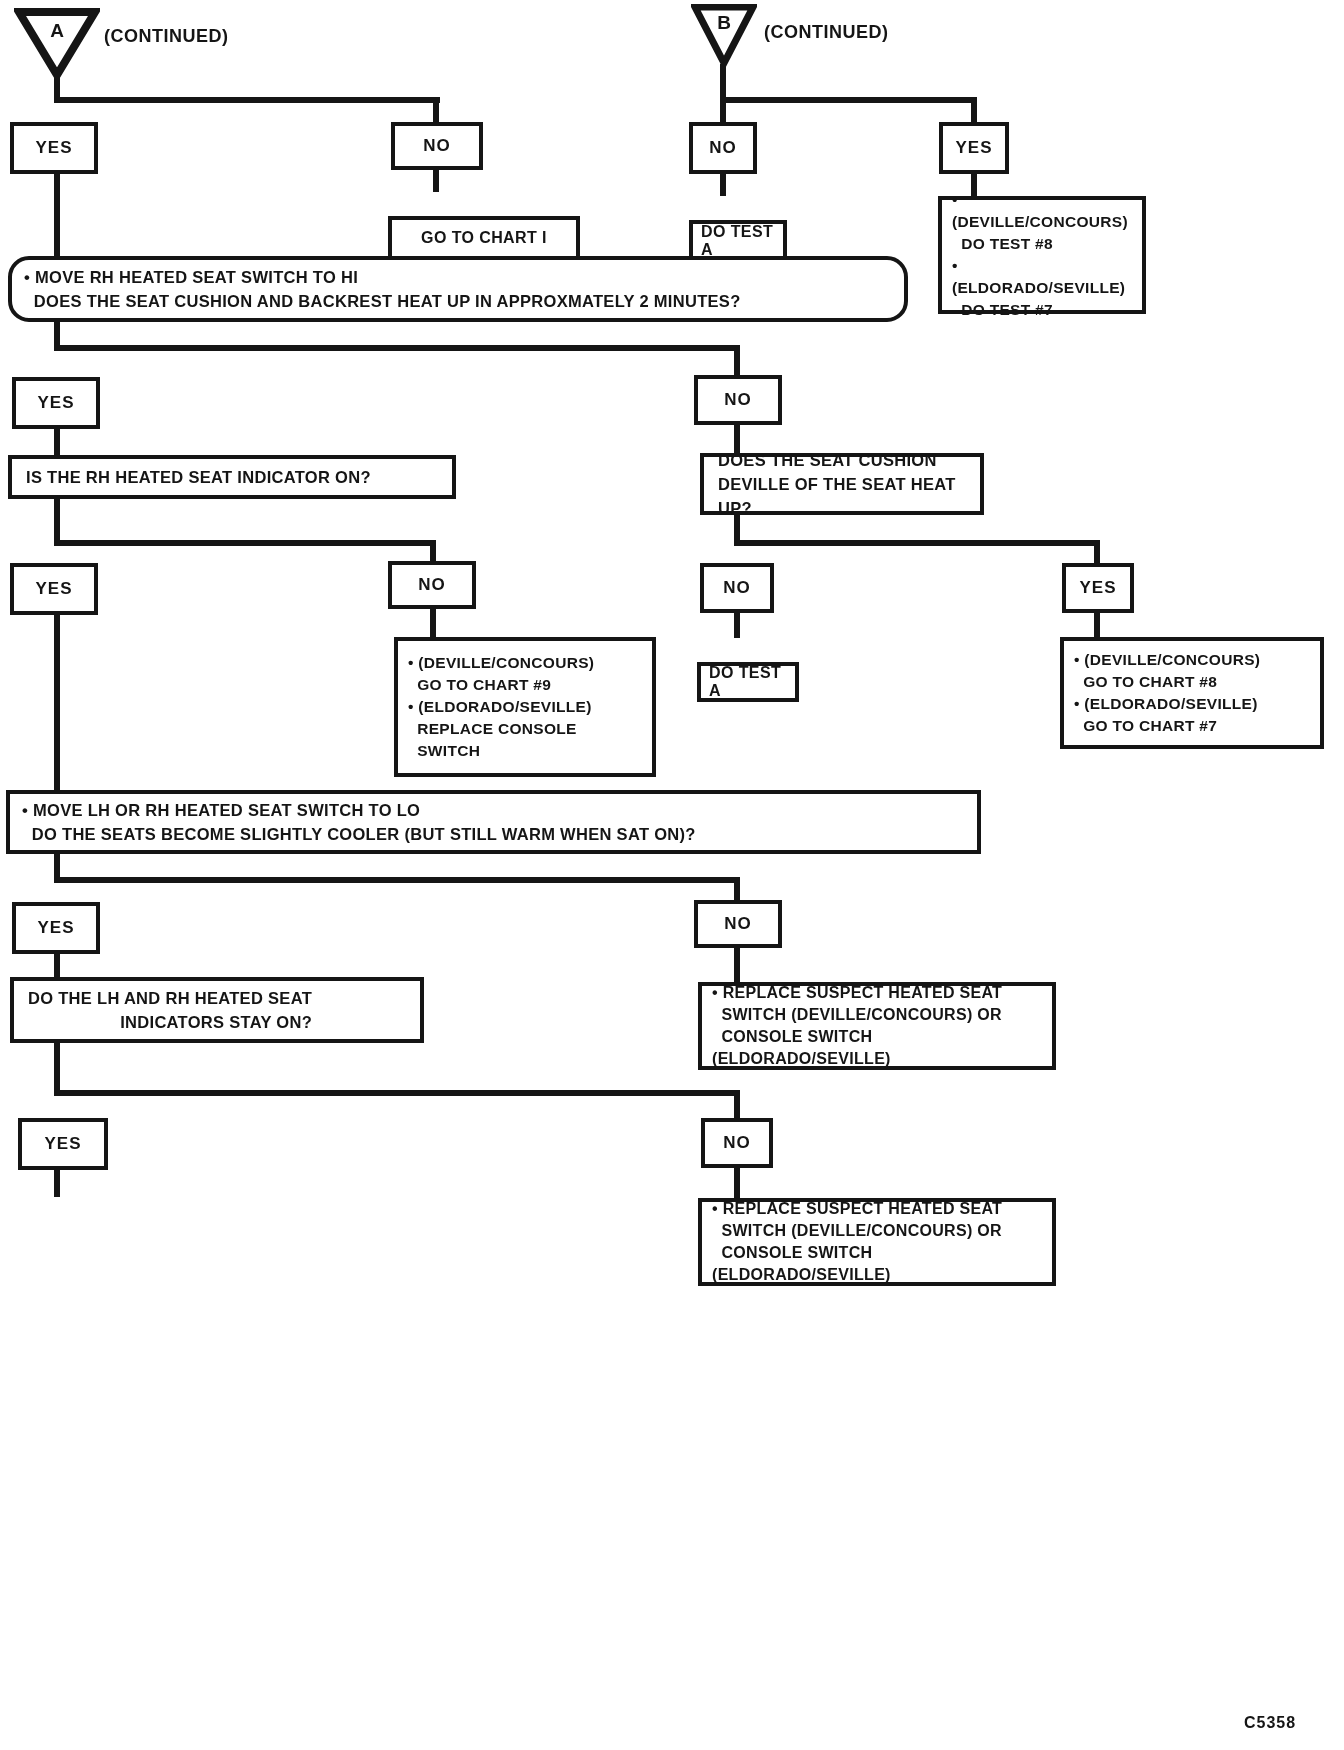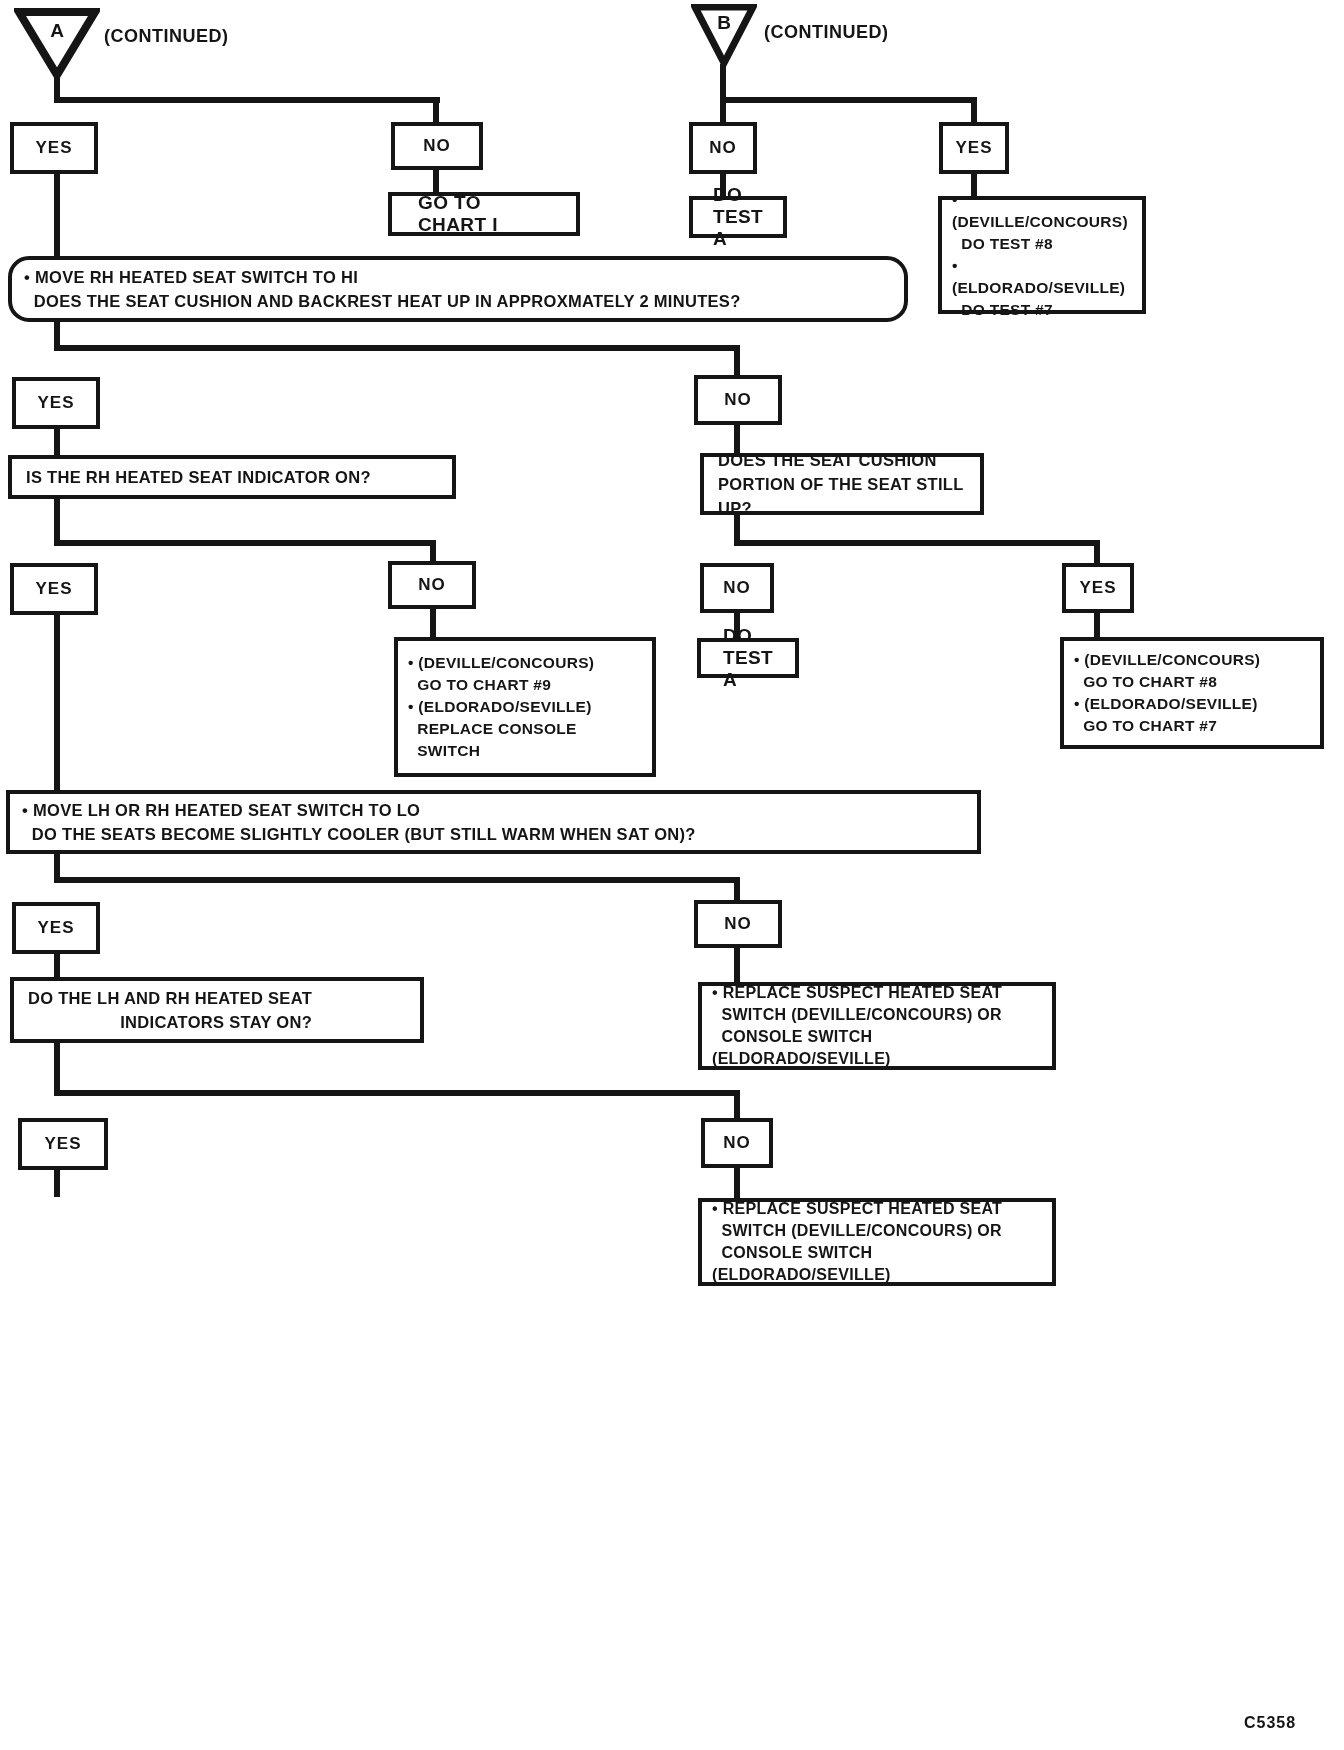--- a/index.html
+++ b/index.html
@@ -8,21 +8,21 @@
     position:relative; width:1344px; height:1750px;
     background:var(--paper); overflow:hidden;
     font-family:"Liberation Sans", sans-serif; color:var(--ink);
   }
   .ln { position:absolute; background:var(--ink); }
   .bx {
     position:absolute; box-sizing:border-box; background:var(--paper);
     border:4px solid var(--ink); font-weight:bold; display:flex; align-items:center;
   }
   .yn { justify-content:center; font-size:17px; letter-spacing:1px; }
-  .cb { justify-content:center; font-size:19px; letter-spacing:0.4px; padding:0 26px; }
+  .cb { justify-content:center; font-size:16px; letter-spacing:0.4px; padding:0 8px;margin-top:24px; }
   .tb {
     font-size:16.5px; letter-spacing:0.3px; line-height:24px;
     padding:6px 12px; white-space:pre-wrap; text-align:left;
   }
   .rb { 
     font-size:15.5px; letter-spacing:0.3px; line-height:22px;
     padding:18px 10px; white-space:pre-wrap; text-align:left;
   }
   .lb { 
     font-size:16.5px; letter-spacing:0.3px; line-height:24px;
@@ -109,21 +109,21 @@
   <div class="bx cb" style="left:388px; top:192px; width:192px; height:44px;">GO TO CHART I</div>
 
   <div class="bx tb" style="left:8px; top:256px; width:900px; height:66px;border-radius:21px;">• MOVE RH HEATED SEAT SWITCH TO HI
   DOES THE SEAT CUSHION AND BACKREST HEAT UP IN APPROXMATELY 2 MINUTES?</div>
 
   <div class="bx yn" style="left:12px; top:377px; width:88px; height:52px;">YES</div>
   <div class="bx yn" style="left:694px; top:375px; width:88px; height:50px;">NO</div>
 
   <div class="bx lb" style="left:8px; top:455px; width:448px; height:44px;">IS THE RH HEATED SEAT INDICATOR ON?</div>
   <div class="bx lb" style="left:700px; top:453px; width:284px; height:62px;">DOES THE SEAT CUSHION
-PORTION OF THE SEAT STILL UP?</div>
+DEVILLE OF THE SEAT HEAT UP?</div>
 
   <div class="bx yn" style="left:10px; top:563px; width:88px; height:52px;">YES</div>
   <div class="bx yn" style="left:388px; top:561px; width:88px; height:48px;">NO</div>
   <div class="bx rb" style="left:394px; top:637px; width:262px; height:140px;">• (DEVILLE/CONCOURS)
   GO TO CHART #9
 • (ELDORADO/SEVILLE)
   REPLACE CONSOLE
   SWITCH</div>
 
   <div class="bx yn" style="left:700px; top:563px; width:74px; height:50px;">NO</div>

